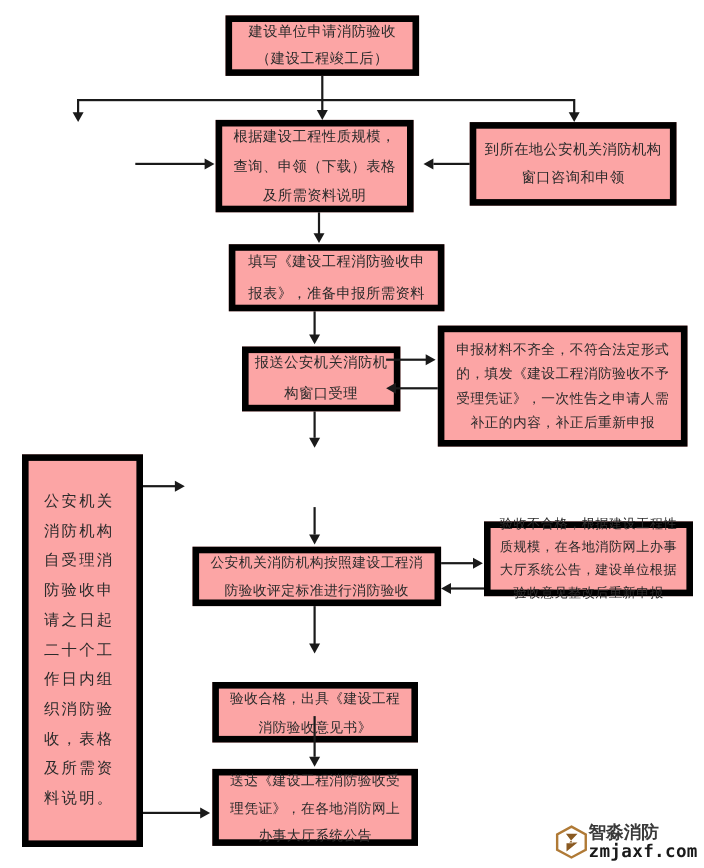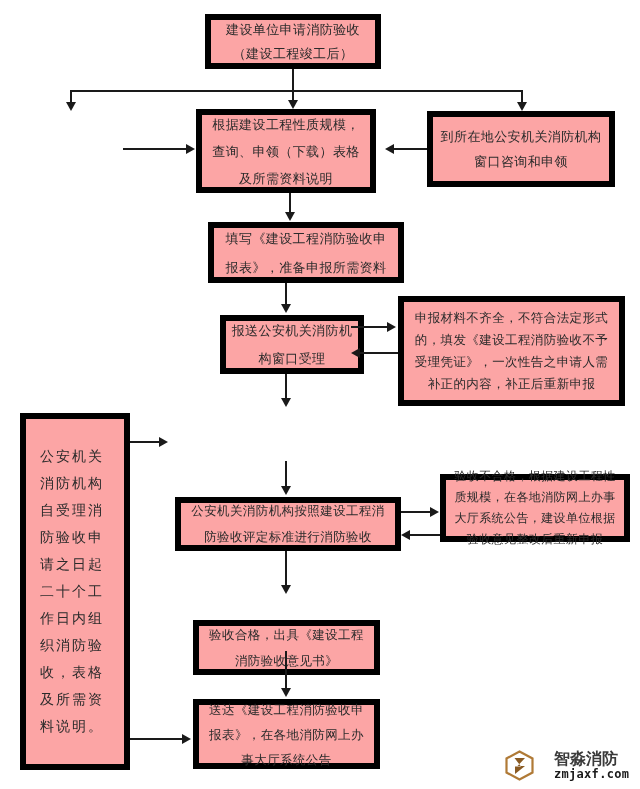--- a/index.html
+++ b/index.html
@@ -84,30 +84,30 @@
     width: 132px;
     height: 36px;
     display: flex;
     align-items: center;
   }
   #logo-mark {
     width: 31px; height: 31px;
     flex: 0 0 31px;
     position: relative;
   }
-  #logo-text { margin-left: 19px; line-height: 1; }
+  #logo-text { margin-left: 0; line-height: 1; }
   #logo-cn {
     font-size: 16px;
     font-weight: bold;
     color: #3a3a3a;
     letter-spacing: 0px;
     display: block;
   }
   #logo-url {
-    font-size: 12px;
+    font-size: 16px;
     font-weight: bold;
     color: #1a1a1a;
     font-family: "DejaVu Sans Mono", "Liberation Mono", monospace;
     letter-spacing: 0.3px;
     display: block;
     margin-top: 1px;
   }
 </style>
 </head>
 <body>
@@ -151,21 +151,21 @@
 
   <div class="node" id="n-fail">
     <span class="txt">验收不合格，根据建设工程性质规模，在各地消防网上办事大厅系统公告，建设单位根据验收意见整改后重新申报</span>
   </div>
 
   <div class="node" id="n-pass">
     <span class="txt">验收合格，出具《建设工程消防验收意见书》</span>
   </div>
 
   <div class="node" id="n-deliver">
-    <span class="txt">送达《建设工程消防验收申报表》，在各地消防网上办事大厅系统公告</span>
+    <span class="txt">送达《建设工程消防验收受理凭证》，在各地消防网上办事大厅系统公告</span>
   </div>
 
   <div class="ln lnv" style="left:292px; top:69px; height:22px;"></div>
 
   <div class="ln lnh" style="left:70px; top:90px; width:452px;"></div>
 
   <div class="ln lnv" style="left:70px; top:90px; height:13px;"></div>
   <div class="arrow arrow-down" style="left:66px; top:102px;"></div>
 
   <div class="ln lnv" style="left:292px; top:90px; height:11px;"></div>

